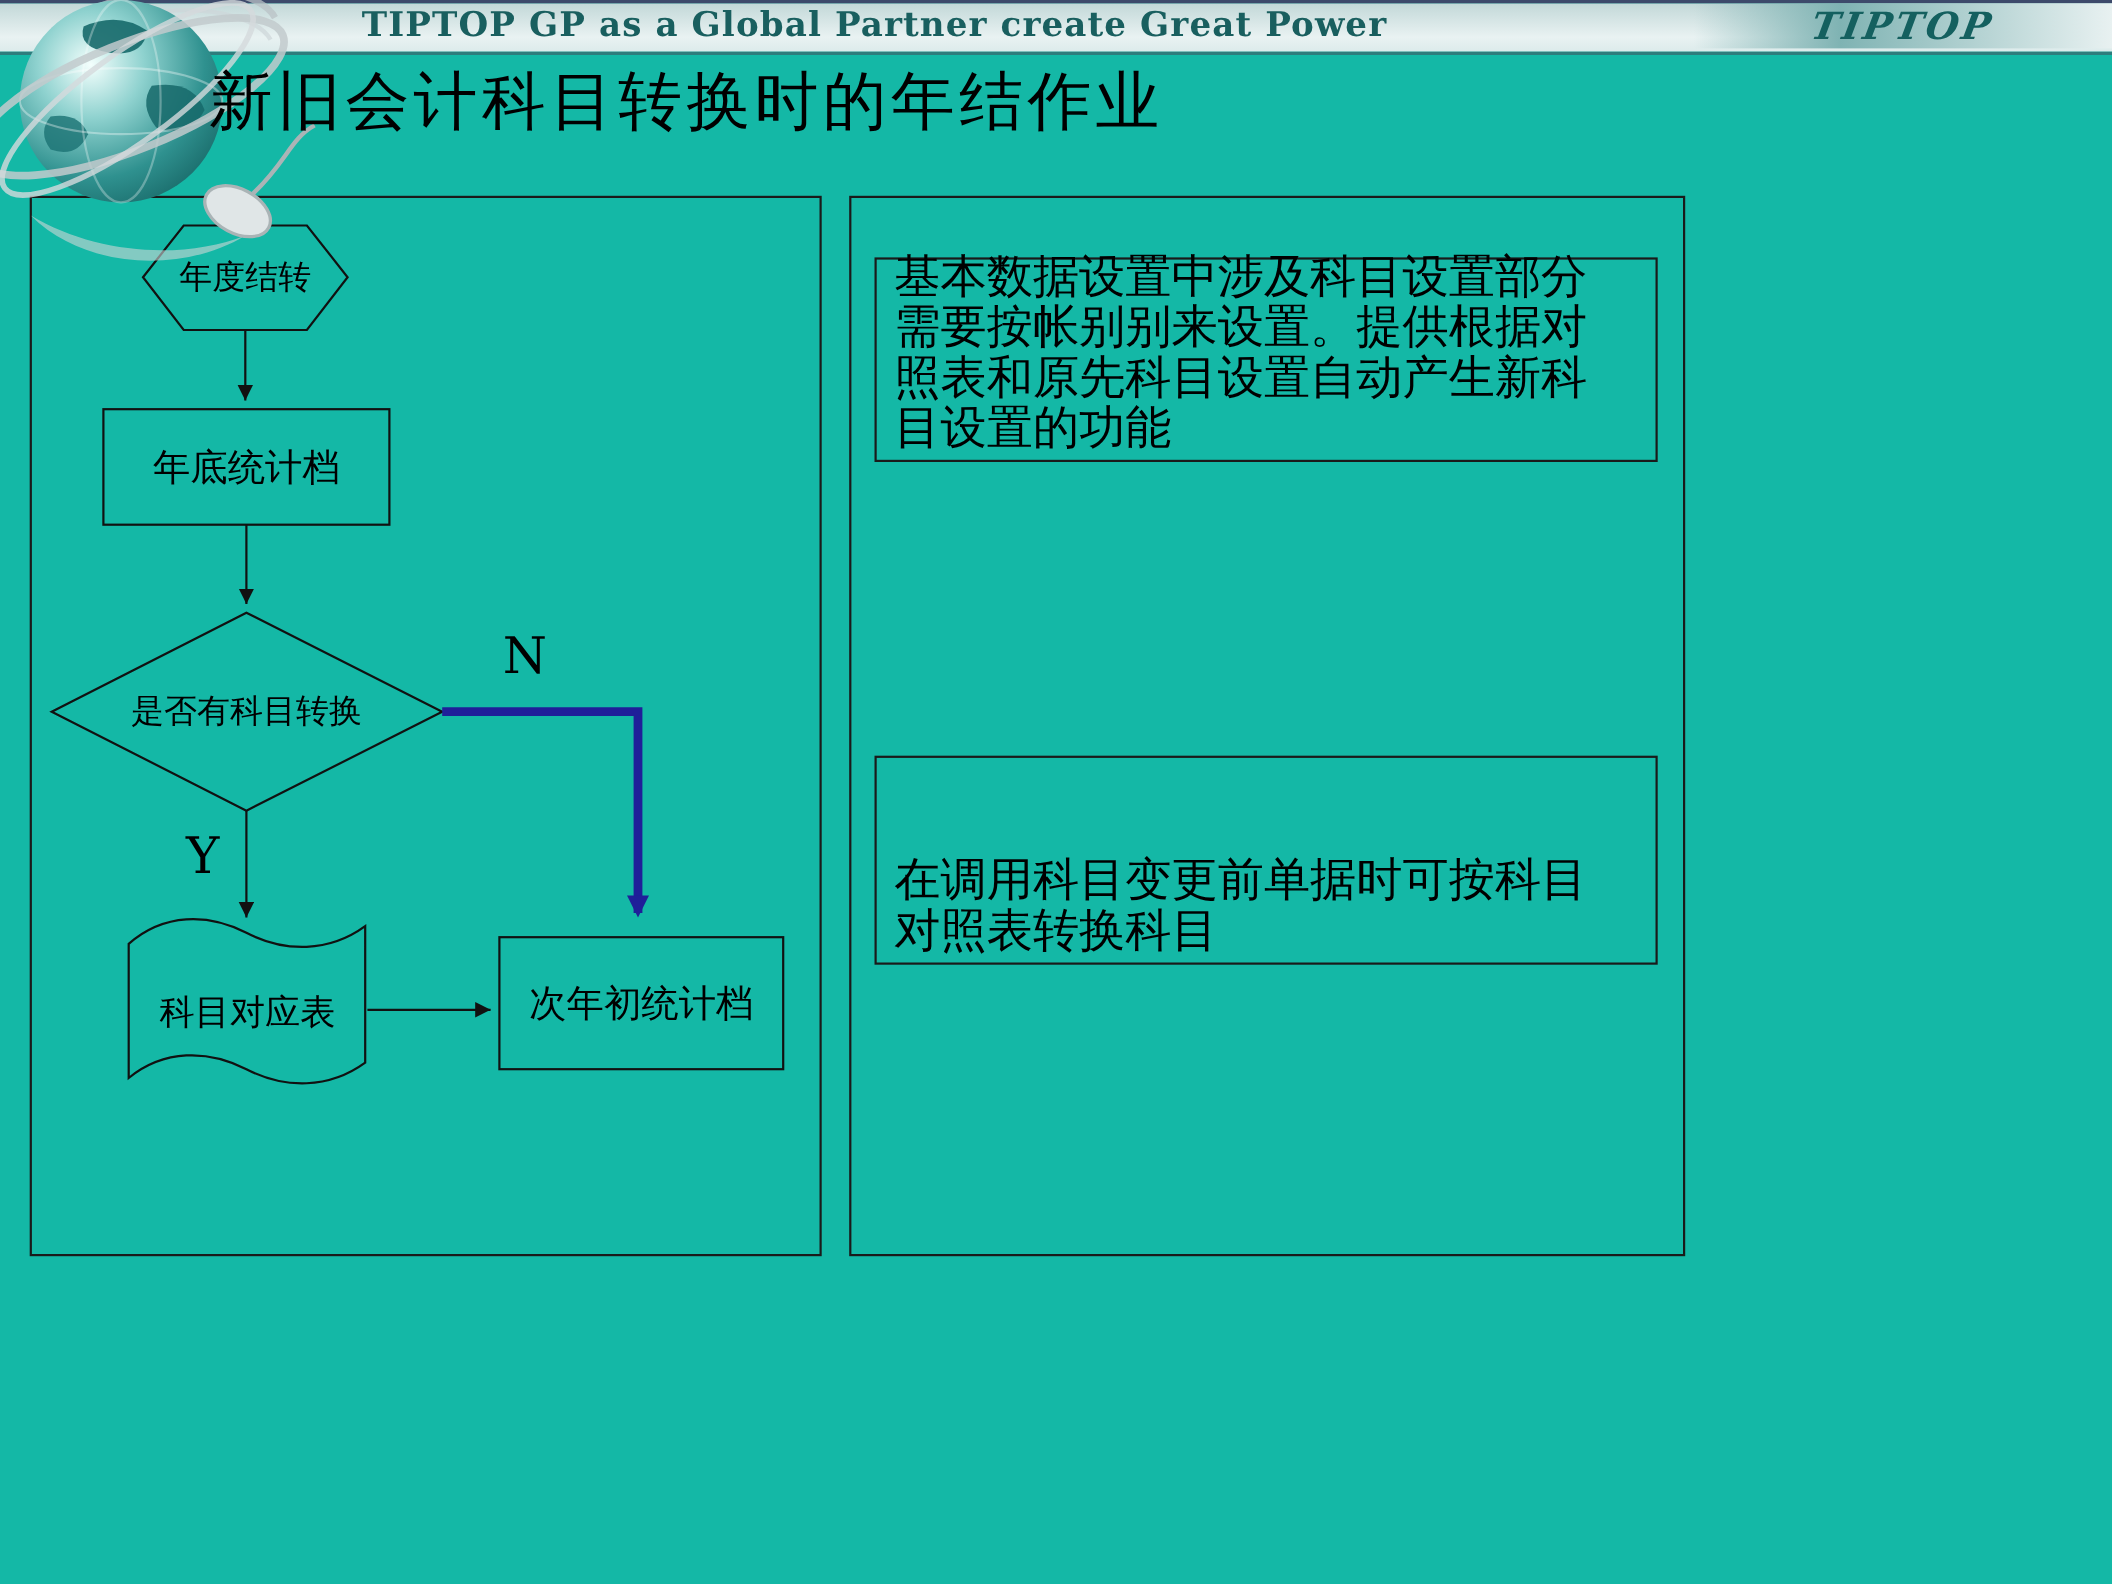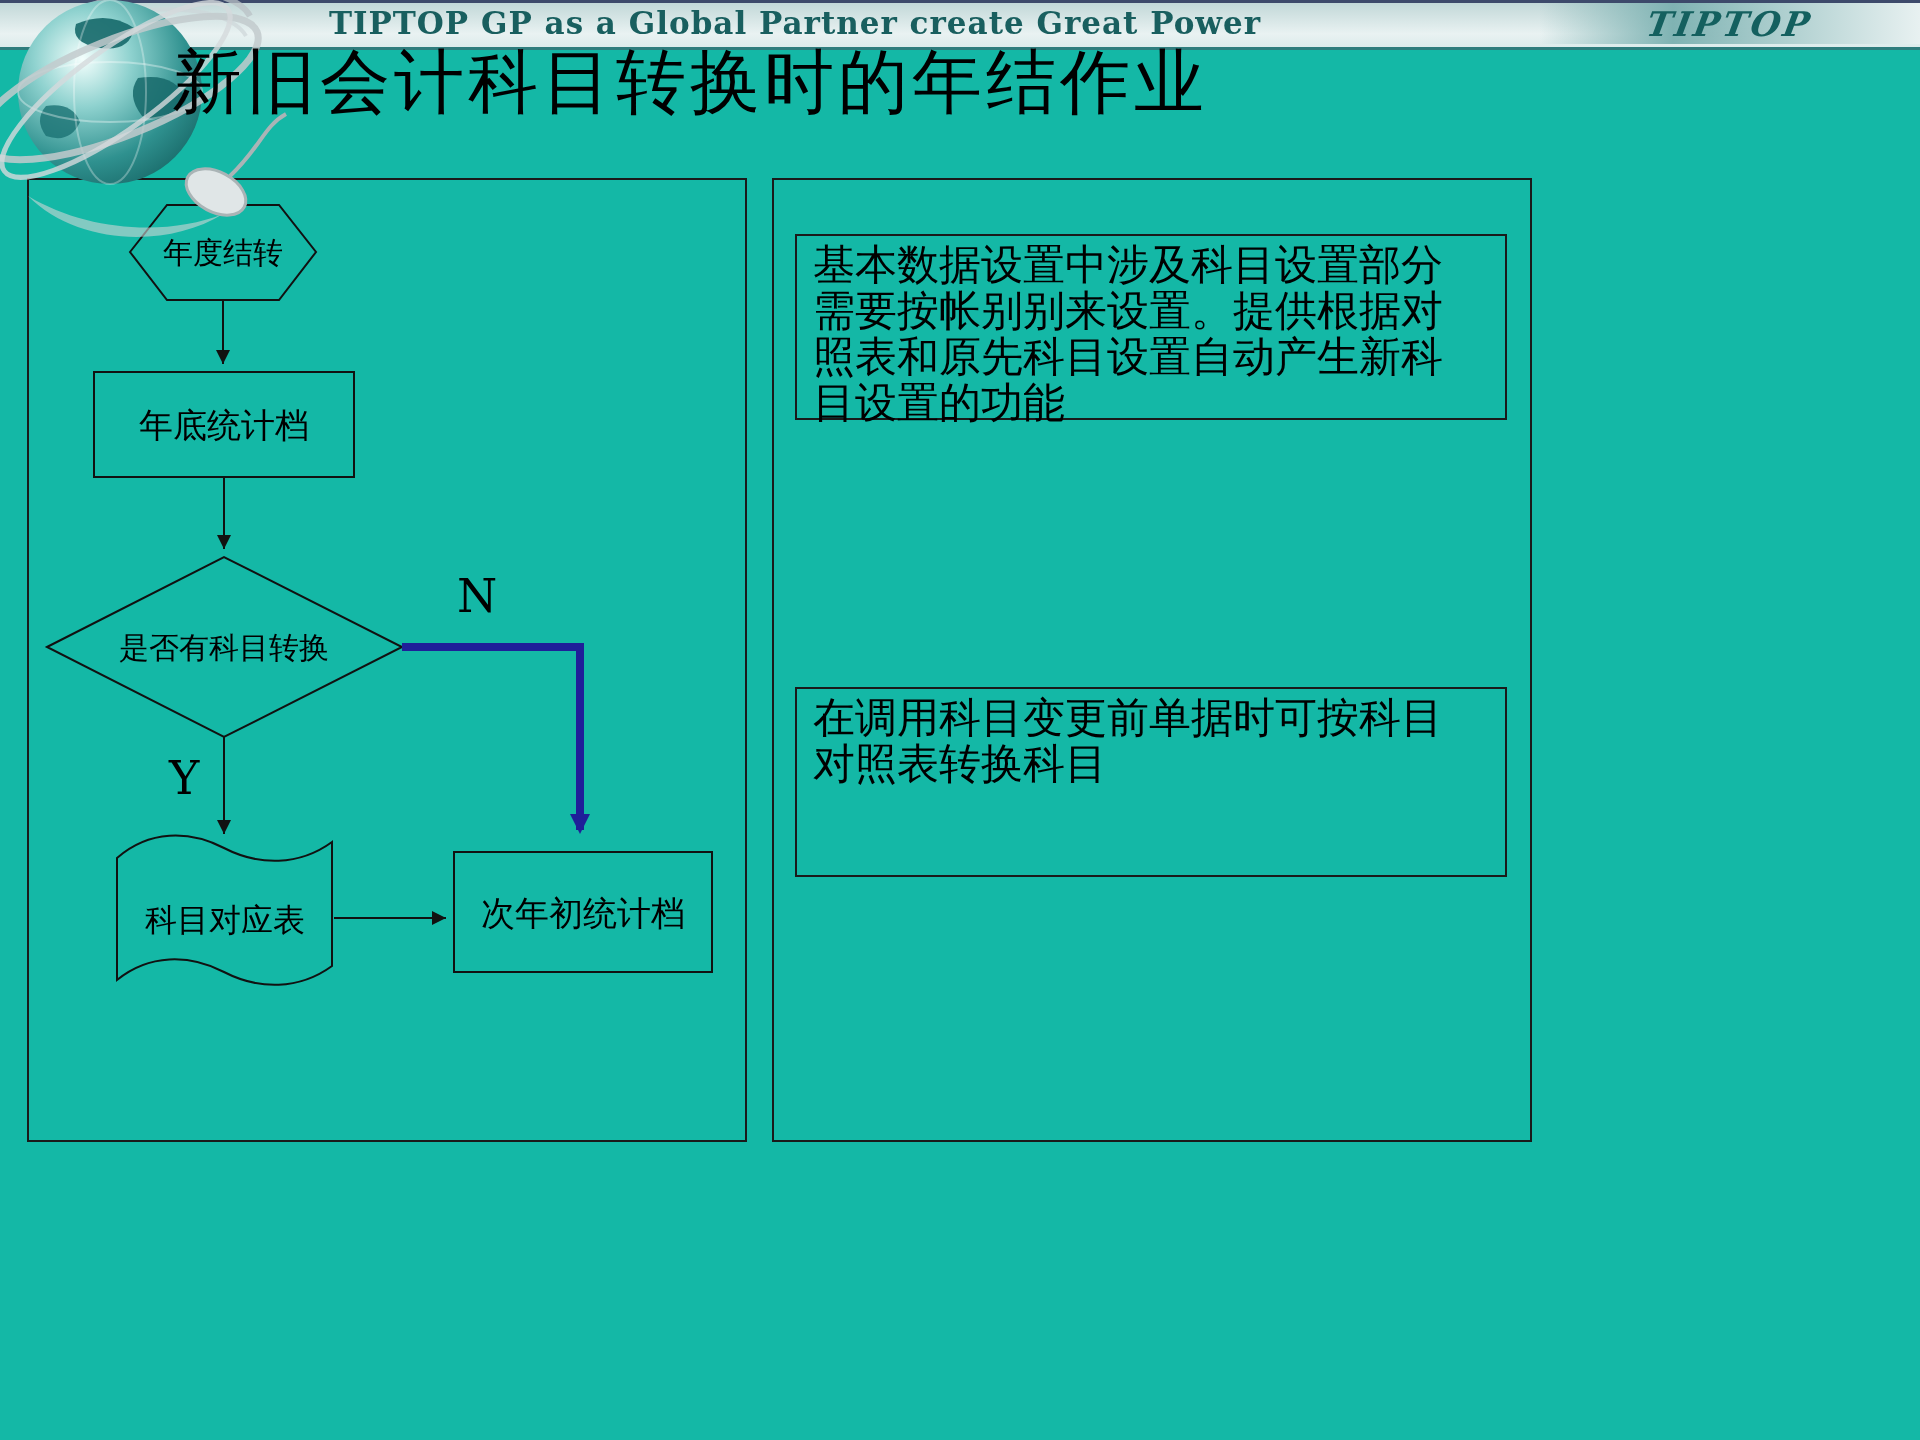--- a/index.html
+++ b/index.html
@@ -30,38 +30,38 @@
     display:flex;align-items:center;justify-content:center;
   }
   .banner-logo{
     font-style:italic;font-weight:800;font-size:34px;
     color:#14605f;letter-spacing:3px;transform:skewX(-10deg);
   }
   
   .globe{position:absolute;left:-12px;top:-14px;width:300px;height:300px;z-index:2;}
   
   .title{
-    position:absolute;left:172px;top:36px;margin:0;
-    font-size:70px;font-weight:400;color:#000;letter-spacing:4px;
+    position:absolute;left:172px;top:36px;margin:18px;
+    font-size:58px;font-weight:400;color:#000;letter-spacing:4px;
     white-space:nowrap;z-index:3;
   }
   
   .panel{position:absolute;border:2px solid #1a1a1a;background:transparent;}
   .left-panel{left:27px;top:178px;width:716px;height:960px;}
   .right-panel{left:772px;top:178px;width:756px;height:960px;}
   .flow-svg{position:absolute;left:0;top:0;width:100%;height:100%;}
   .flow-shape{fill:none;stroke:#111;stroke-width:2;}
   .flow-text{fill:#000;font-family:"DejaVu Serif","Liberation Serif",serif;}
   .flow-line{stroke:#111;stroke-width:2;fill:none;}
   .flow-line-blue{stroke:#1f1f99;stroke-width:8;fill:none;}
   
   .note{
     position:absolute;left:21px;width:712px;
     border:2px solid #1a1a1a;
-    display:flex;align-items:flex-start;
+    display:flex;align-items:flex-end;
     box-sizing:border-box;
     padding:6px 40px 6px 16px;
   }
   .note-text{
     font-size:42px;line-height:46px;color:#000;letter-spacing:0px;
   }
   .note-1{top:54px;height:186px;}
   .note-2{top:274px;height:186px;}
   .note-3{top:507px;height:190px;}
 </style>

